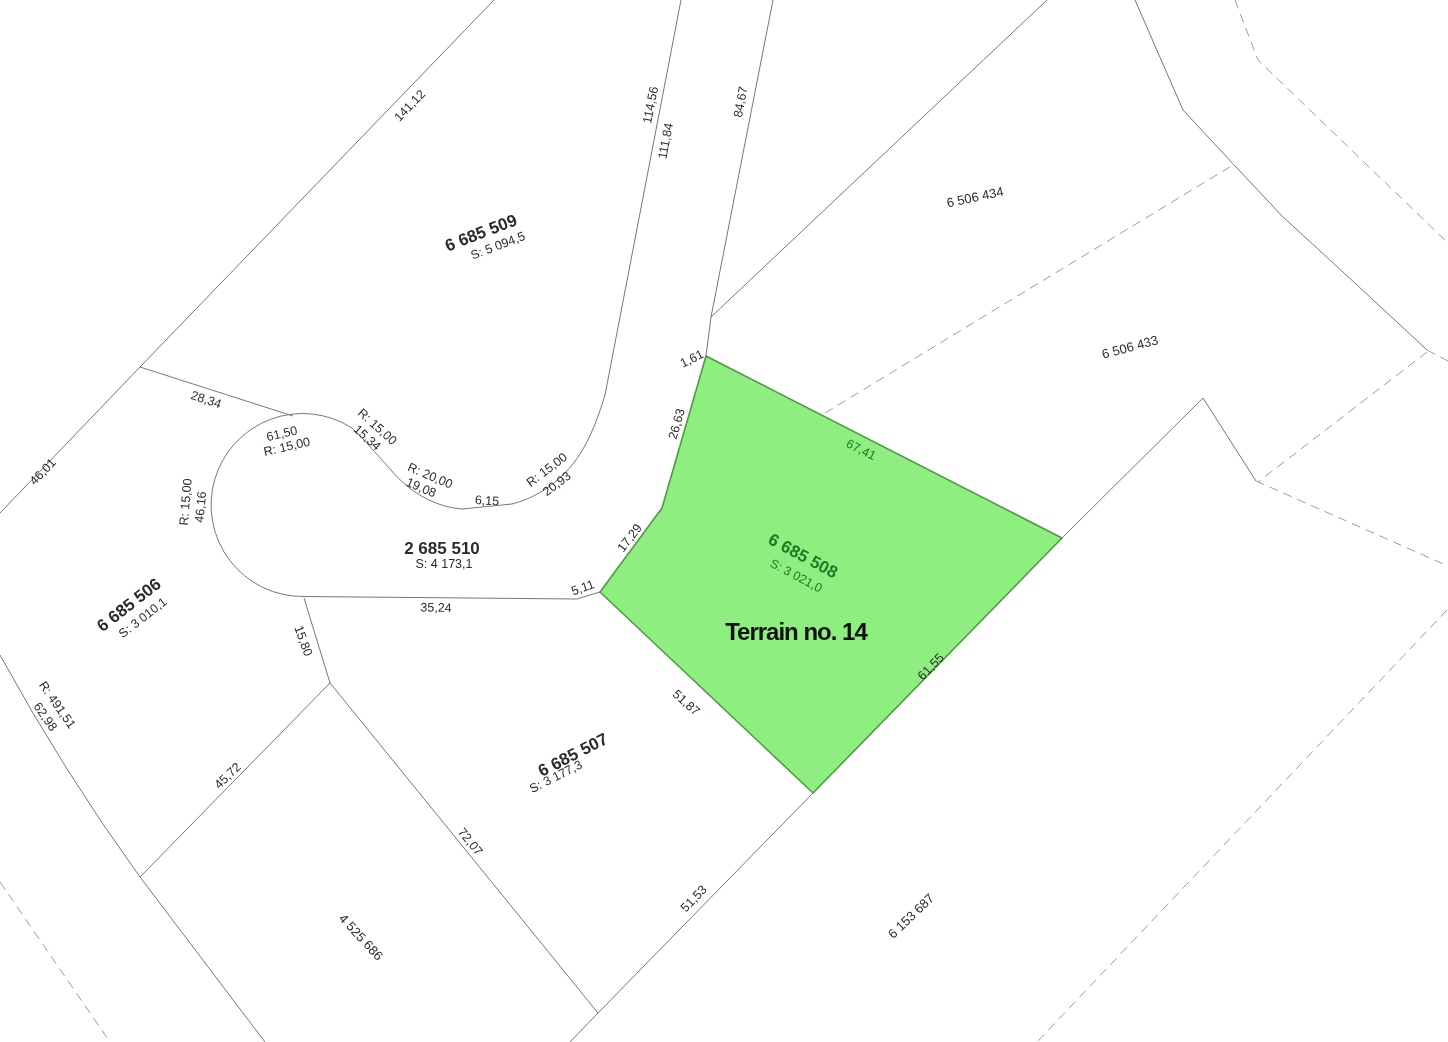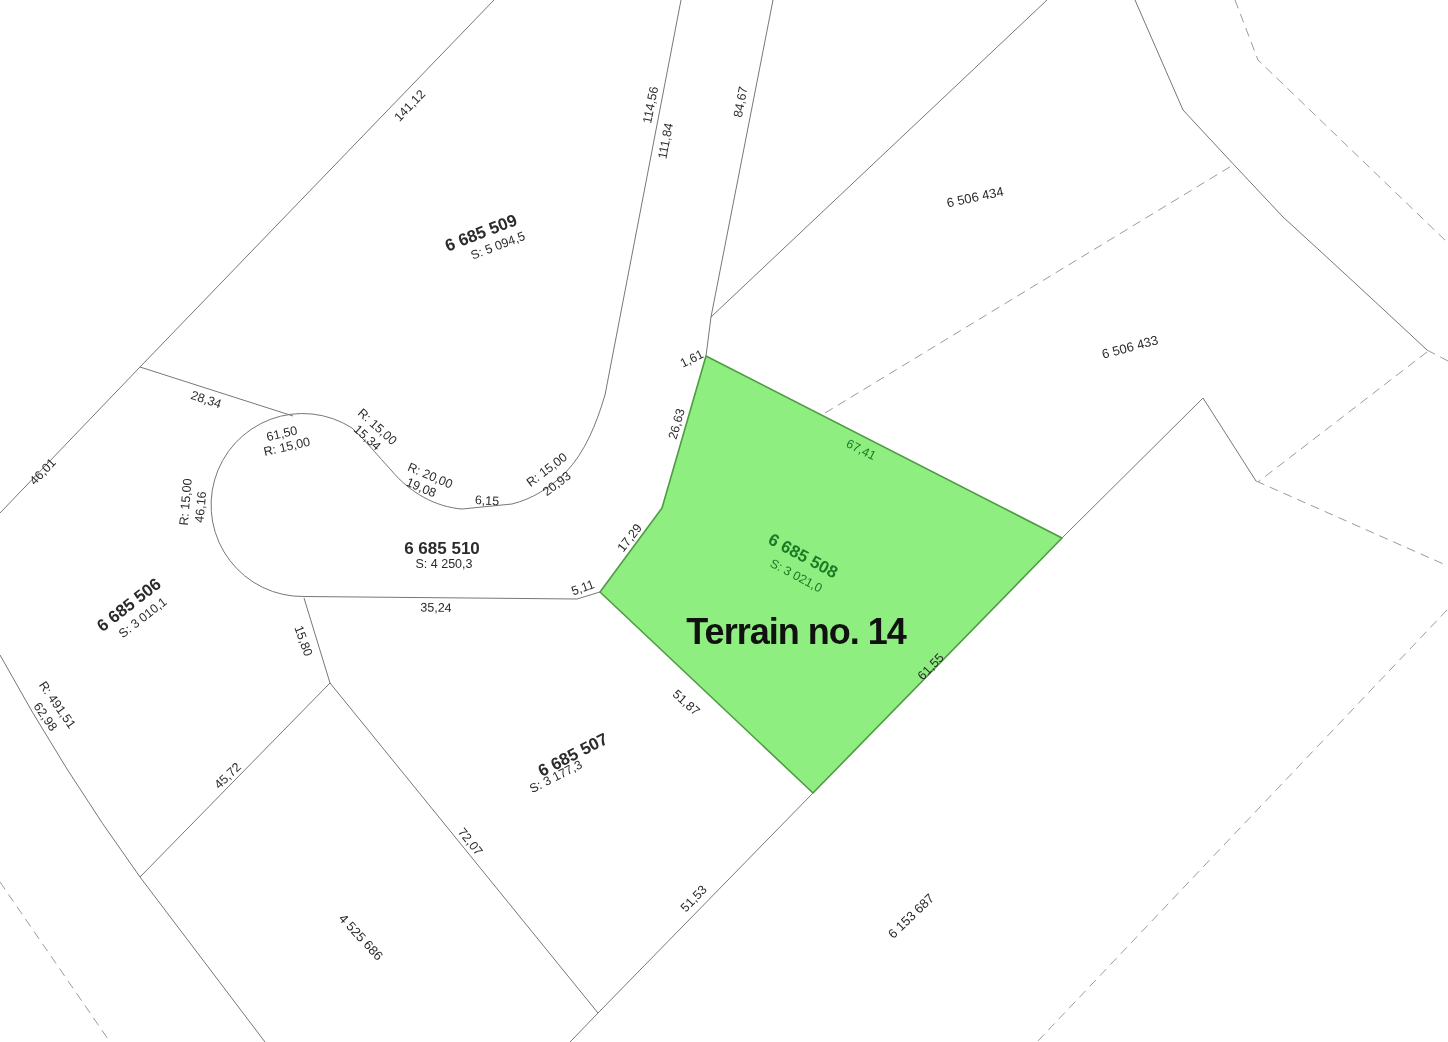--- a/index.html
+++ b/index.html
@@ -26,21 +26,21 @@
     font-size:12.5px;
     color:var(--text);
     white-space:nowrap;
     line-height:1;
   }
   .num{font-size:17px;font-weight:bold;}
   .area{font-size:12.5px;}
   .pnum{font-size:13px;}
   .green-text{color:var(--parcel-text);}
   .title{
-    font-size:36px;
+    font-size:24px;
     font-weight:bold;
     letter-spacing:-1px;
     color:#111;
   }
   path,polygon{fill:none;stroke:var(--line);stroke-width:1;stroke-linejoin:round;stroke-linecap:butt;}
   .dashed{stroke:var(--dash);stroke-dasharray:9 6;}
   #parcel-508{fill:var(--parcel-fill);stroke:var(--parcel-stroke);stroke-width:1.6;cursor:pointer;}
 </style>
 </head>
 <body>
@@ -103,22 +103,22 @@
   <div class="lbl" style="left:470px;top:842px;--r:51deg">72,07</div>
   <div class="lbl" style="left:694px;top:899px;--r:-46deg">51,53</div>
   <div class="lbl" style="left:686px;top:703px;--r:42deg">51,87</div>
   <div class="lbl" style="left:931px;top:667px;--r:-46deg">61,55</div>
   <div class="lbl" style="left:57px;top:705px;--r:55deg">R: 491,51</div>
   <div class="lbl" style="left:45px;top:717px;--r:55deg">62,98</div>
 
   <div class="lbl num" style="left:481px;top:233px;--r:-21deg">6 685 509</div>
   <div class="lbl area" style="left:498px;top:246px;--r:-21deg">S: 5 094,5</div>
 
-  <div class="lbl num" style="left:442px;top:548px;--r:0deg">6 685 510</div>
-  <div class="lbl area" style="left:444px;top:564px;--r:0deg">S: 4 250,3</div>
+  <div class="lbl num" style="left:442px;top:548px;--r:0deg">2 685 510</div>
+  <div class="lbl area" style="left:444px;top:564px;--r:0deg">S: 4 173,1</div>
 
   <div class="lbl num" style="left:129px;top:605px;--r:-38deg">6 685 506</div>
   <div class="lbl area" style="left:143px;top:618px;--r:-38deg">S: 3 010,1</div>
 
   <div class="lbl num" style="left:573px;top:755px;--r:-27deg">6 685 507</div>
   <div class="lbl area" style="left:556px;top:777px;--r:-27deg">S: 3 177,3</div>
 
   <div class="lbl num green-text" style="left:803px;top:556px;--r:28deg">6 685 508</div>
   <div class="lbl area green-text" style="left:796px;top:576px;--r:28deg">S: 3 021,0</div>
   <div class="lbl title" style="left:796px;top:632px;--r:0deg">Terrain no. 14</div>

